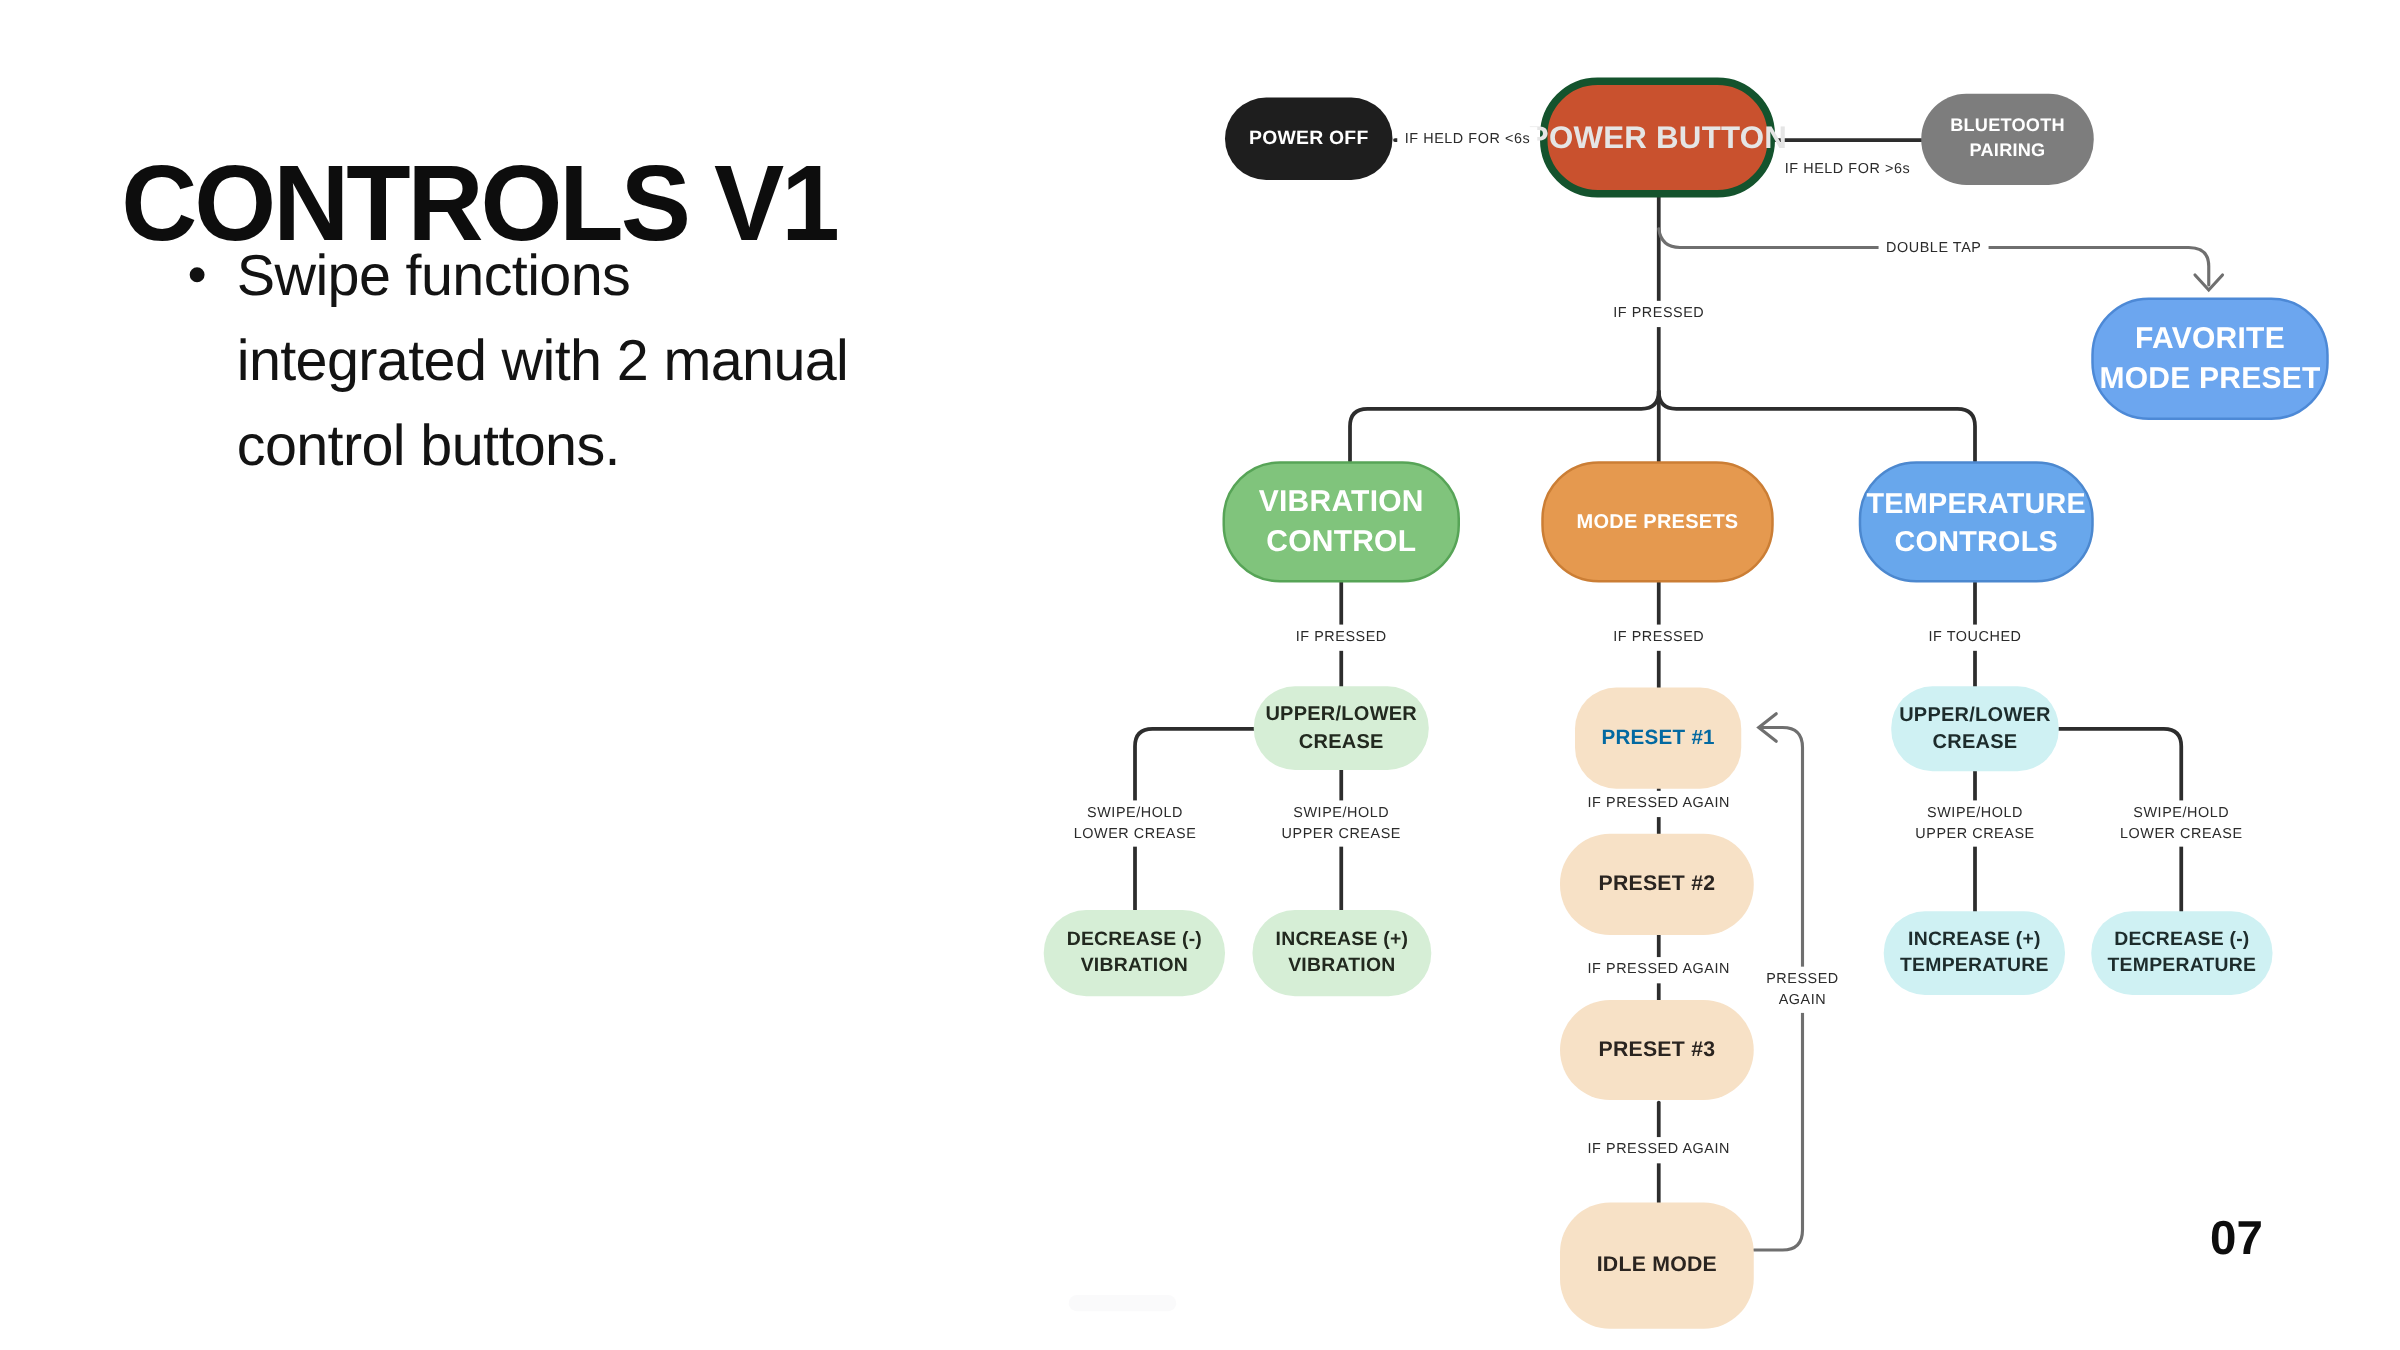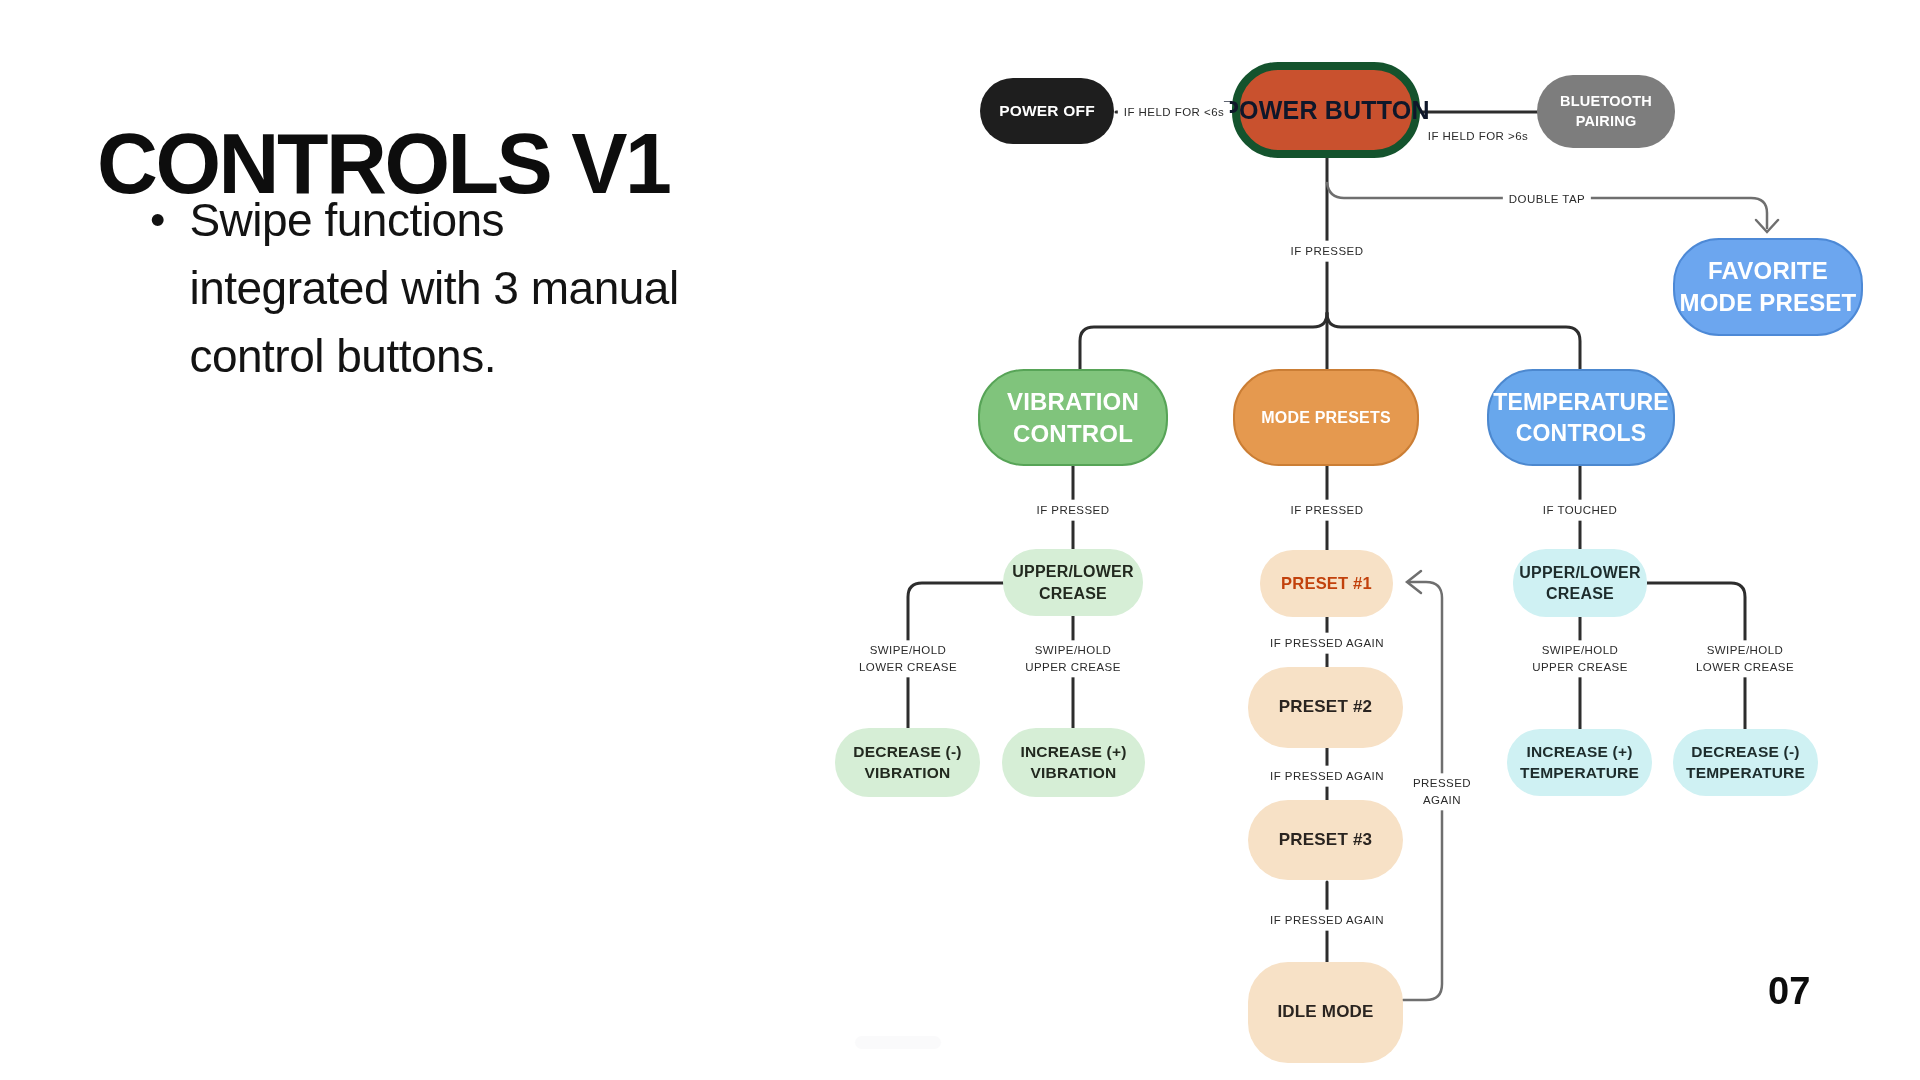--- a/index.html
+++ b/index.html
@@ -34,21 +34,21 @@
 </style>
 </head>
 <body>
 
 <h1 class="title">CONTROLS V1</h1>
 
 <div class="bullet-wrap">
   <span class="bullet-dot">•</span>
   <div class="bullet-text">
     <div>Swipe functions</div>
-    <div>integrated with 3 manual</div>
+    <div>integrated with 2 manual</div>
     <div>control buttons.</div>
   </div>
 </div>
 
 <div class="page-num">07</div>
 
 <div class="artifact"></div>
 
 <svg class="wires" width="1920" height="1080" viewBox="0 0 1920 1080">
   <g stroke="#2d2d2d" stroke-width="3" fill="none" stroke-linecap="round">
@@ -73,21 +73,21 @@
     <path d="M1756,220 L1767,232 L1778,220"></path>
     <path d="M1403,1000 H1426 Q1442,1000 1442,984 V598 Q1442,582 1426,582 H1409"></path>
     <path d="M1421,571 L1407,582 L1421,593"></path>
   </g>
 </svg>
 
 <div class="pill" style="left:980px;top:78px;width:134px;height:66px;border-radius:33px;background:#1e1e1e;color:#fff;font-size:15.5px;">
   <span>POWER OFF</span>
 </div>
 
-<div class="pill" style="left:1232px;top:62px;width:188px;height:96px;border-radius:46px;background:#c9512e;border:8px solid #14532d;color:#0f172a;font-size:25px;">
+<div class="pill" style="left:1232px;top:62px;width:188px;height:96px;border-radius:46px;background:#c9512e;border:6px solid #14532d;color:#e5e5e5;font-size:25px;">
   <span>POWER BUTTON</span>
 </div>
 
 <div class="pill" style="left:1537px;top:75px;width:138px;height:73px;border-radius:36px;background:#7d7d7d;color:#fff;font-size:14.5px;">
   <span>BLUETOOTH</span>
   <span>PAIRING</span>
 </div>
 
 <div class="pill" style="left:1673px;top:238px;width:190px;height:98px;border-radius:46px;background:#6ca6ef;border:2px solid #4d89d6;color:#fff;font-size:24px;">
   <span>FAVORITE</span>
@@ -106,21 +106,21 @@
 <div class="pill" style="left:1487px;top:369px;width:188px;height:97px;border-radius:46px;background:#68a7ec;border:2px solid #4c88cf;color:#fff;font-size:23px;">
   <span>TEMPERATURE</span>
   <span>CONTROLS</span>
 </div>
 
 <div class="pill" style="left:1003px;top:549px;width:140px;height:67px;border-radius:33px;background:#d6eed6;color:#22291f;font-size:16px;">
   <span>UPPER/LOWER</span>
   <span>CREASE</span>
 </div>
 
-<div class="pill" style="left:1260px;top:550px;width:133px;height:67px;border-radius:33px;background:#f7e1c6;color:#c2410c;font-size:16.5px;">
+<div class="pill" style="left:1260px;top:550px;width:133px;height:81px;border-radius:33px;background:#f7e1c6;color:#0369a1;font-size:16.5px;">
   <span>PRESET #1</span>
 </div>
 
 <div class="pill" style="left:1513px;top:549px;width:134px;height:68px;border-radius:33px;background:#cff1f3;color:#1d2c2c;font-size:16px;">
   <span>UPPER/LOWER</span>
   <span>CREASE</span>
 </div>
 
 <div class="pill" style="left:835px;top:728px;width:145px;height:69px;border-radius:34px;background:#d6eed6;color:#22291f;font-size:15.5px;">
   <span>DECREASE (-)</span>

